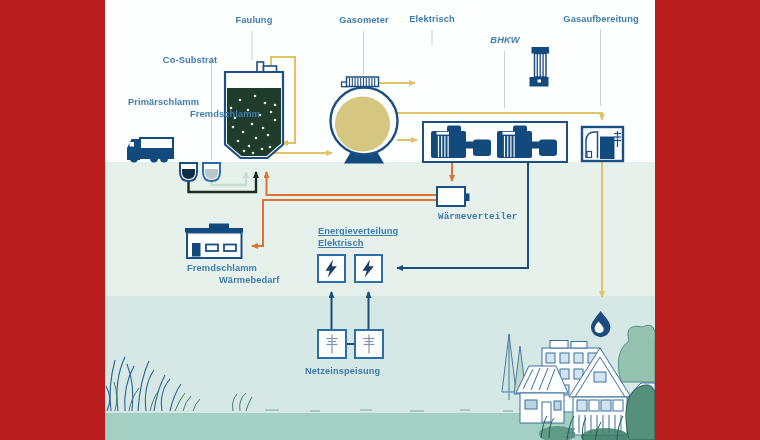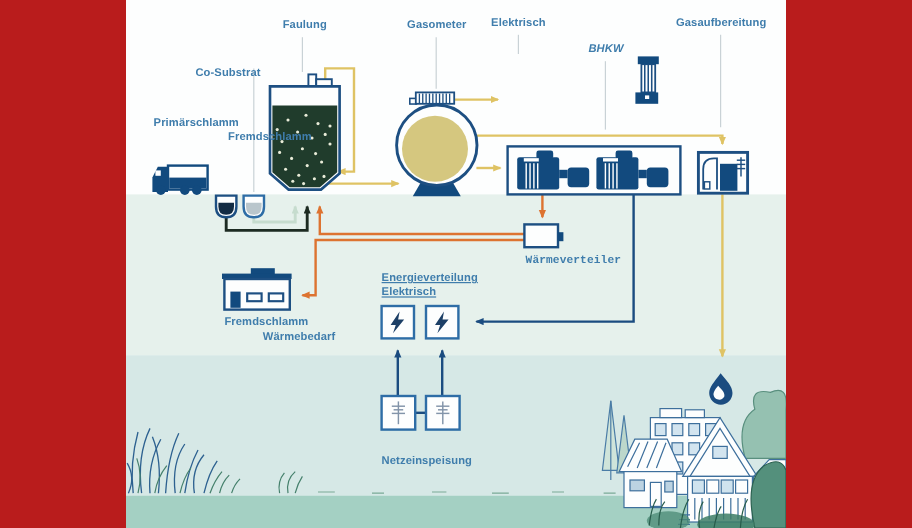--- a/index.html
+++ b/index.html
@@ -345,15 +345,15 @@
     <div class="label center" style="left:360px;top:35px;width:80px;font-style:italic;">BHKW</div>
     <div class="label center" style="left:446px;top:14px;width:100px;">Gasaufbereitung</div>
     <div class="label center" style="left:45px;top:55px;width:80px;">Co-Substrat</div>
     <div class="label" style="left:23px;top:97px;">Primärschlamm</div>
     <div class="label" style="left:37px;top:109px;padding-left:48px;">Fremdschlamm</div>
     <div class="label" style="left:333px;top:211px;font-family:Liberation Mono, monospace;">Wärmeverteiler</div>
     <div class="label" style="left:82px;top:263px;">Fremdschlamm</div>
     <div class="label" style="left:82px;top:275px;margin-left:32px;">Wärmebedarf</div>
     <div class="label" style="left:213px;top:226px;text-decoration:underline;">Energieverteilung</div>
     <div class="label" style="left:213px;top:238px;text-decoration:underline;">Elektrisch</div>
-    <div class="label" style="left:213px;top:366px;margin-top:13px;">Netzeinspeisung</div>
+    <div class="label" style="left:200px;top:366px;">Netzeinspeisung</div>
   </div>
 </div>
 
 </body></html>

